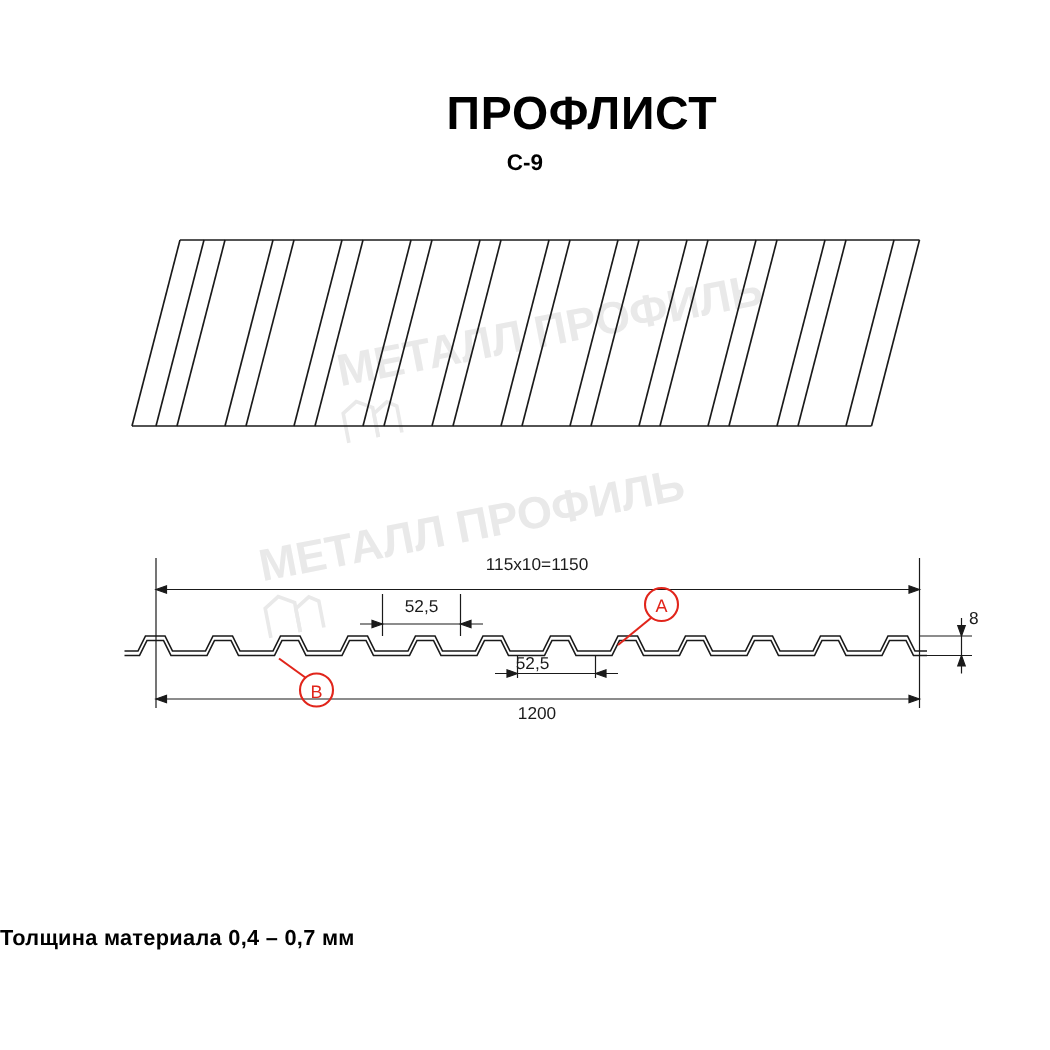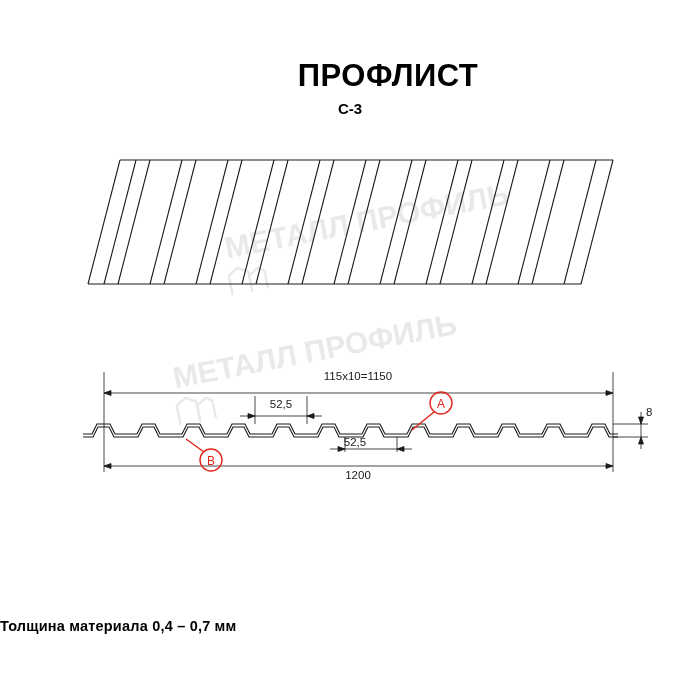--- a/index.html
+++ b/index.html
@@ -104,21 +104,21 @@
     fill: #e1251b;
     font-weight: normal;
   }
 </style>
 </head>
 <body>
 
 <div class="page">
 
   <div class="title">ПРОФЛИСТ</div>
-  <div class="subtitle">С-3</div>
+  <div class="subtitle">С-9</div>
 
   <div class="watermark wm1">МЕТАЛЛ ПРОФИЛЬ</div>
   <div class="watermark wm2">МЕТАЛЛ ПРОФИЛЬ</div>
 
   <svg class="wm-logo" style="left:226px; top:262px;" width="44" height="36" viewBox="0 0 44 36">
     <g transform="rotate(-11 22 18)" fill="none" stroke="#e9e9e9" stroke-width="2.4">
       <path d="M4 30 L4 10 L14 4 L24 10 L24 30"></path>
       <path d="M24 30 L24 14 L34 8 L40 12 L40 30"></path>
     </g>
   </svg>

